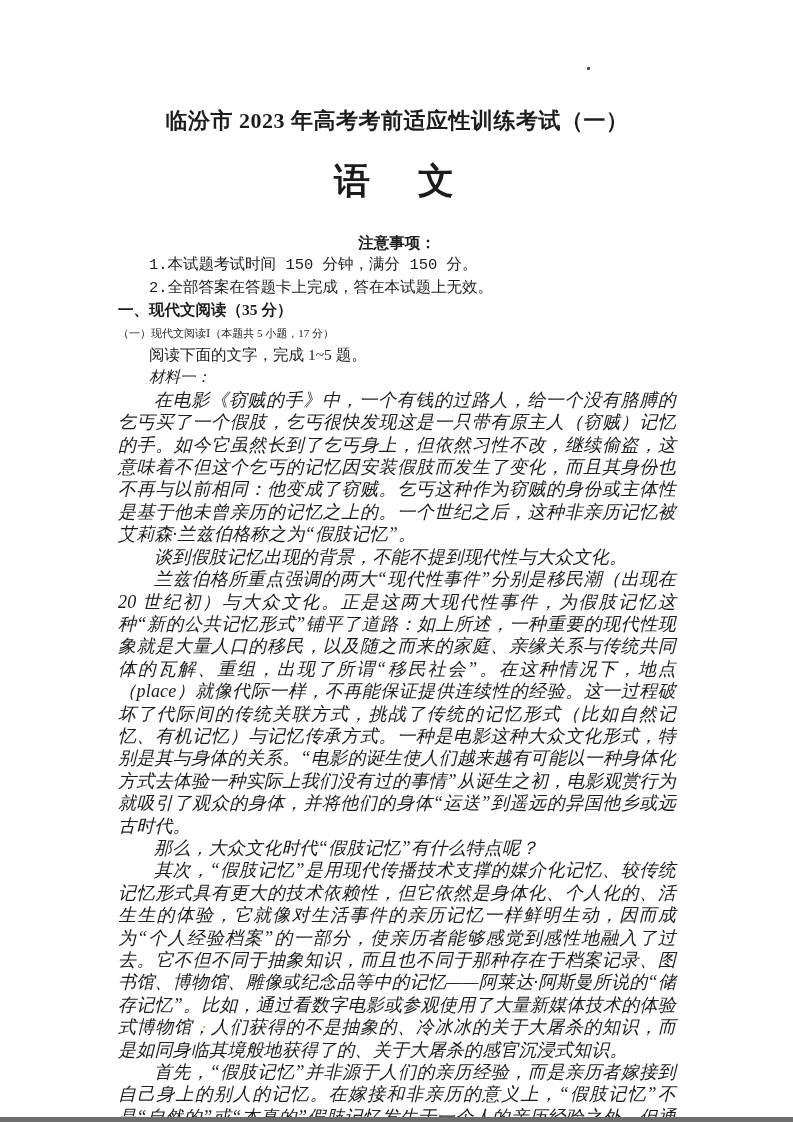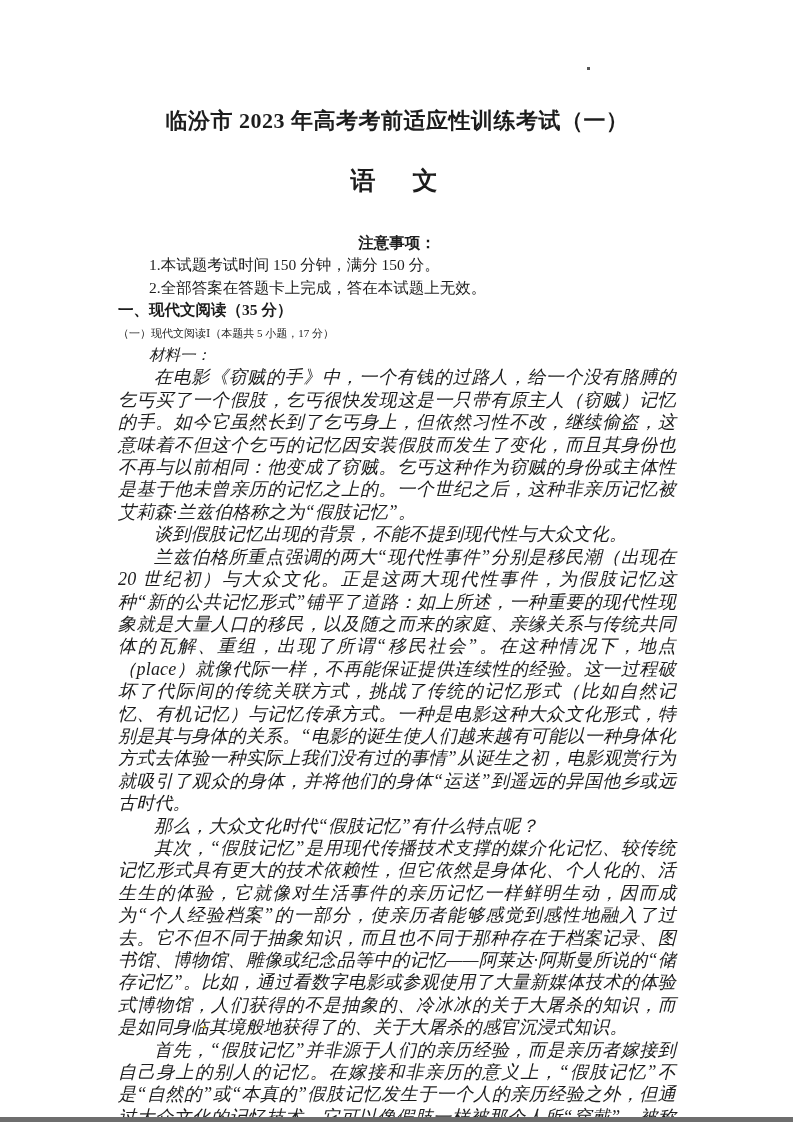--- a/index.html
+++ b/index.html
@@ -30,38 +30,39 @@
     text-align: center;
     font-size: 22px;
     line-height: 30px;
     font-weight: bold;
     letter-spacing: 0.5px;
   }
   .doc-subject {
     margin: 0;
     margin-top: 28px;
     text-align: center;
-    font-size: 25px;
+    font-size: 36px;
     line-height: 34px;
     font-weight: bold;
     letter-spacing: 6px;
   }
   .notice-heading {
     margin: 0;
     margin-top: 34px;
     font-size: 15.5px;
     line-height: 22.4px;
     font-weight: bold;
     text-align: center;
   }
   .notice-item {
     margin: 0;
     font-size: 15.5px;
     line-height: 22.4px;
     text-indent: 2em;
+    font-family: Liberation Mono, monospace;
   }
   .section-heading {
     margin: 0;
     font-size: 15.5px;
     line-height: 22.4px;
     font-weight: bold;
   }
   .section-subheading {
     margin: 0;
     font-size: 11px;
@@ -137,20 +138,21 @@
     <p class="notice-heading">注意事项：</p>
 
     <p class="notice-item">1.本试题考试时间 150 分钟，满分 150 分。</p>
 
     <p class="notice-item">2.全部答案在答题卡上完成，答在本试题上无效。</p>
 
     <p class="section-heading">一、现代文阅读（35 分）</p>
 
     <p class="section-subheading">（一）现代文阅读Ⅰ（本题共 5 小题，17 分）</p>
 
+    <p class="instruction">阅读下面的文字，完成 1~5 题。</p>
 
     <p class="material-label-kai">材料一：</p>
 
     <p class="body-para">在电影《窃贼的手》中，一个有钱的过路人，给一个没有胳膊的乞丐买了一个假肢，乞丐很快发现这是一只带有原主人（窃贼）记忆的手。如今它虽然长到了乞丐身上，但依然习性不改，继续偷盗，这意味着不但这个乞丐的记忆因安装假肢而发生了变化，而且其身份也不再与以前相同：他变成了窃贼。乞丐这种作为窃贼的身份或主体性是基于他未曾亲历的记忆之上的。一个世纪之后，这种非亲历记忆被艾莉森·兰兹伯格称之为“假肢记忆”。</p>
 
     <p class="body-para">谈到假肢记忆出现的背景，不能不提到现代性与大众文化。</p>
 
     <p class="body-para">兰兹伯格所重点强调的两大“现代性事件”分别是移民潮（出现在 20 世纪初）与大众文化。正是这两大现代性事件，为假肢记忆这种“新的公共记忆形式”铺平了道路：如上所述，一种重要的现代性现象就是大量人口的移民，以及随之而来的家庭、亲缘关系与传统共同体的瓦解、重组，出现了所谓“移民社会”。在这种情况下，地点（place）就像代际一样，不再能保证提供连续性的经验。这一过程破坏了代际间的传统关联方式，挑战了传统的记忆形式（比如自然记忆、有机记忆）与记忆传承方式。一种是电影这种大众文化形式，特别是其与身体的关系。“电影的诞生使人们越来越有可能以一种身体化方式去体验一种实际上我们没有过的事情”从诞生之初，电影观赏行为就吸引了观众的身体，并将他们的身体“运送”到遥远的异国他乡或远古时代。</p>
 
     <p class="body-para">那么，大众文化时代“假肢记忆”有什么特点呢？</p>

